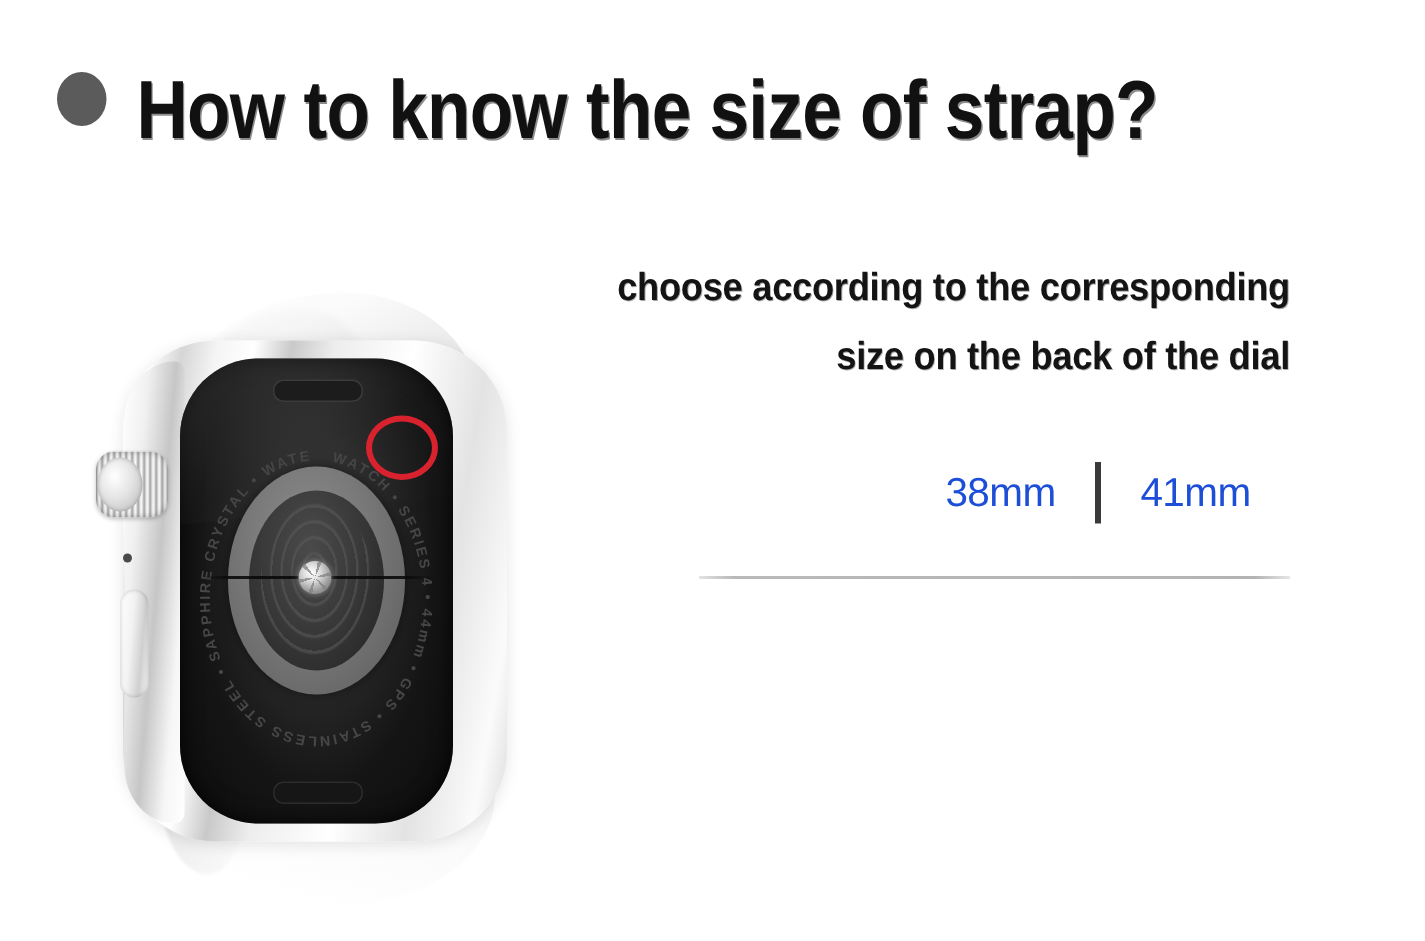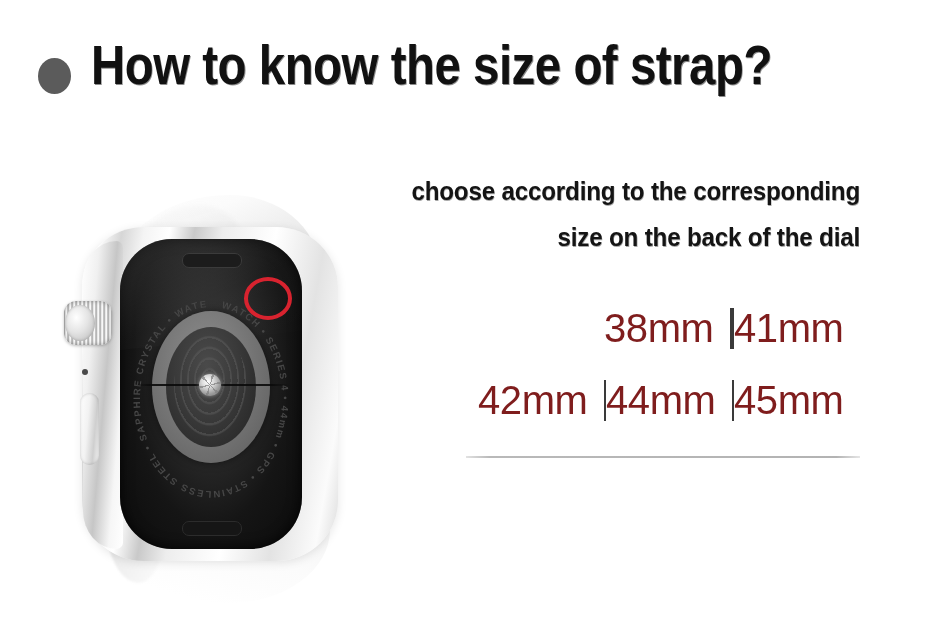--- a/index.html
+++ b/index.html
@@ -13,25 +13,25 @@
     height: 627px;
     background: #ffffff;
     overflow: hidden;
     font-family: "Liberation Sans", sans-serif;
   }
 
   
   #header-row {
     position: absolute;
     left: 38px;
-    top: 24px;
+    top: 44px;
     width: 800px;
     height: 70px;
     display: flex;
-    align-items: flex-end;
+    align-items: flex-start;
   }
   #bullet-dot {
     width: 33px;
     height: 36px;
     border-radius: 50%;
     background: #5b5b5b;
     flex: 0 0 auto;
     margin-right: 20px;
     margin-top: 4px;
   }
@@ -74,24 +74,24 @@
   }
   .size-row {
     display: flex;
     justify-content: flex-end;
     align-items: center;
     height: 72px;
   }
   .size-cell {
     font-family: "Liberation Sans", sans-serif;
     font-weight: 400;
-    font-size: 40px;
-    color: #7f1d1d;
+    font-size: 27px;
+    color: #1d4ed8;
     width: 126px;
-    text-align: left;
+    text-align: center;
     letter-spacing: -0.4px;
   }
   .size-sep {
     width: 2px;
     height: 41px;
     background: #3a3a3a;
     flex: 0 0 auto;
   }
   #size-underline {
     margin-top: 20px;
@@ -433,25 +433,18 @@
 
     <div id="size-table">
 
       <div class="size-row">
         <div class="size-cell">38mm</div>
         <div class="size-sep"></div>
         <div class="size-sep"></div>
         <div class="size-cell">41mm</div>
       </div>
 
-      <div class="size-row">
-        <div class="size-cell">42mm</div>
-        <div class="size-sep"></div>
-        <div class="size-cell">44mm</div>
-        <div class="size-sep"></div>
-        <div class="size-cell">45mm</div>
-      </div>
 
       <div id="size-underline"></div>
     </div>
   </div>
 
 </div>
 
 </body></html>

